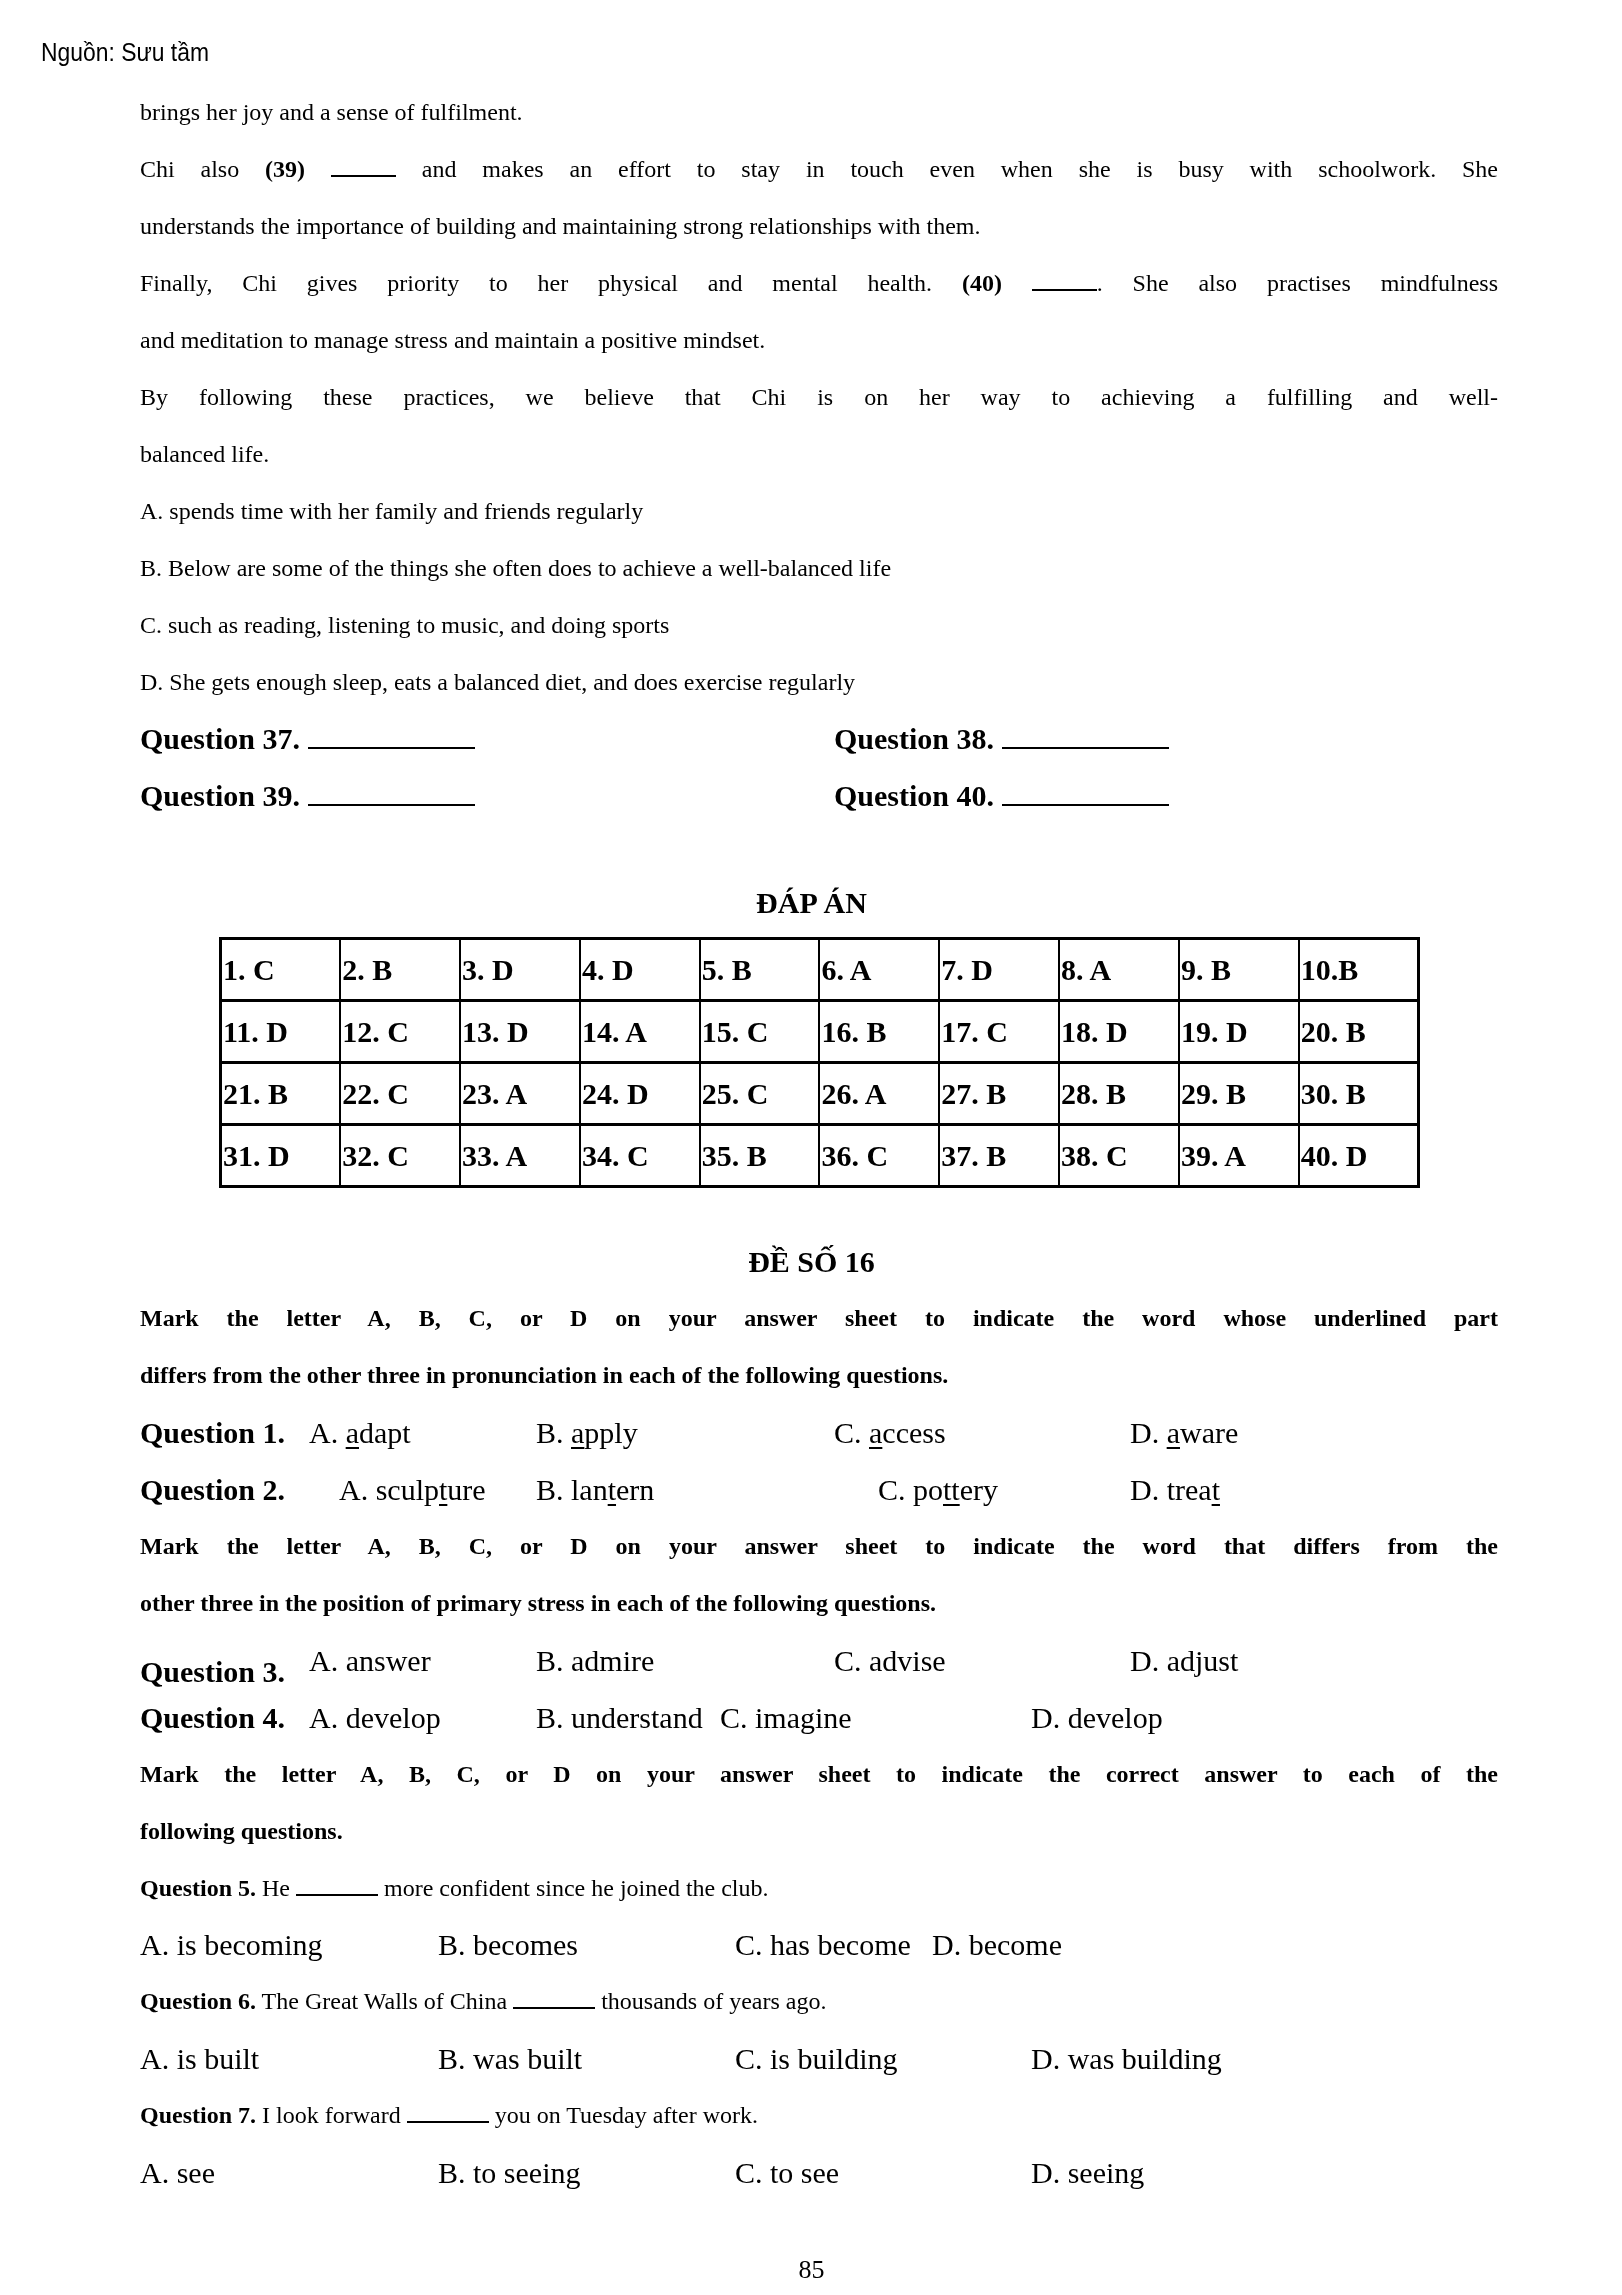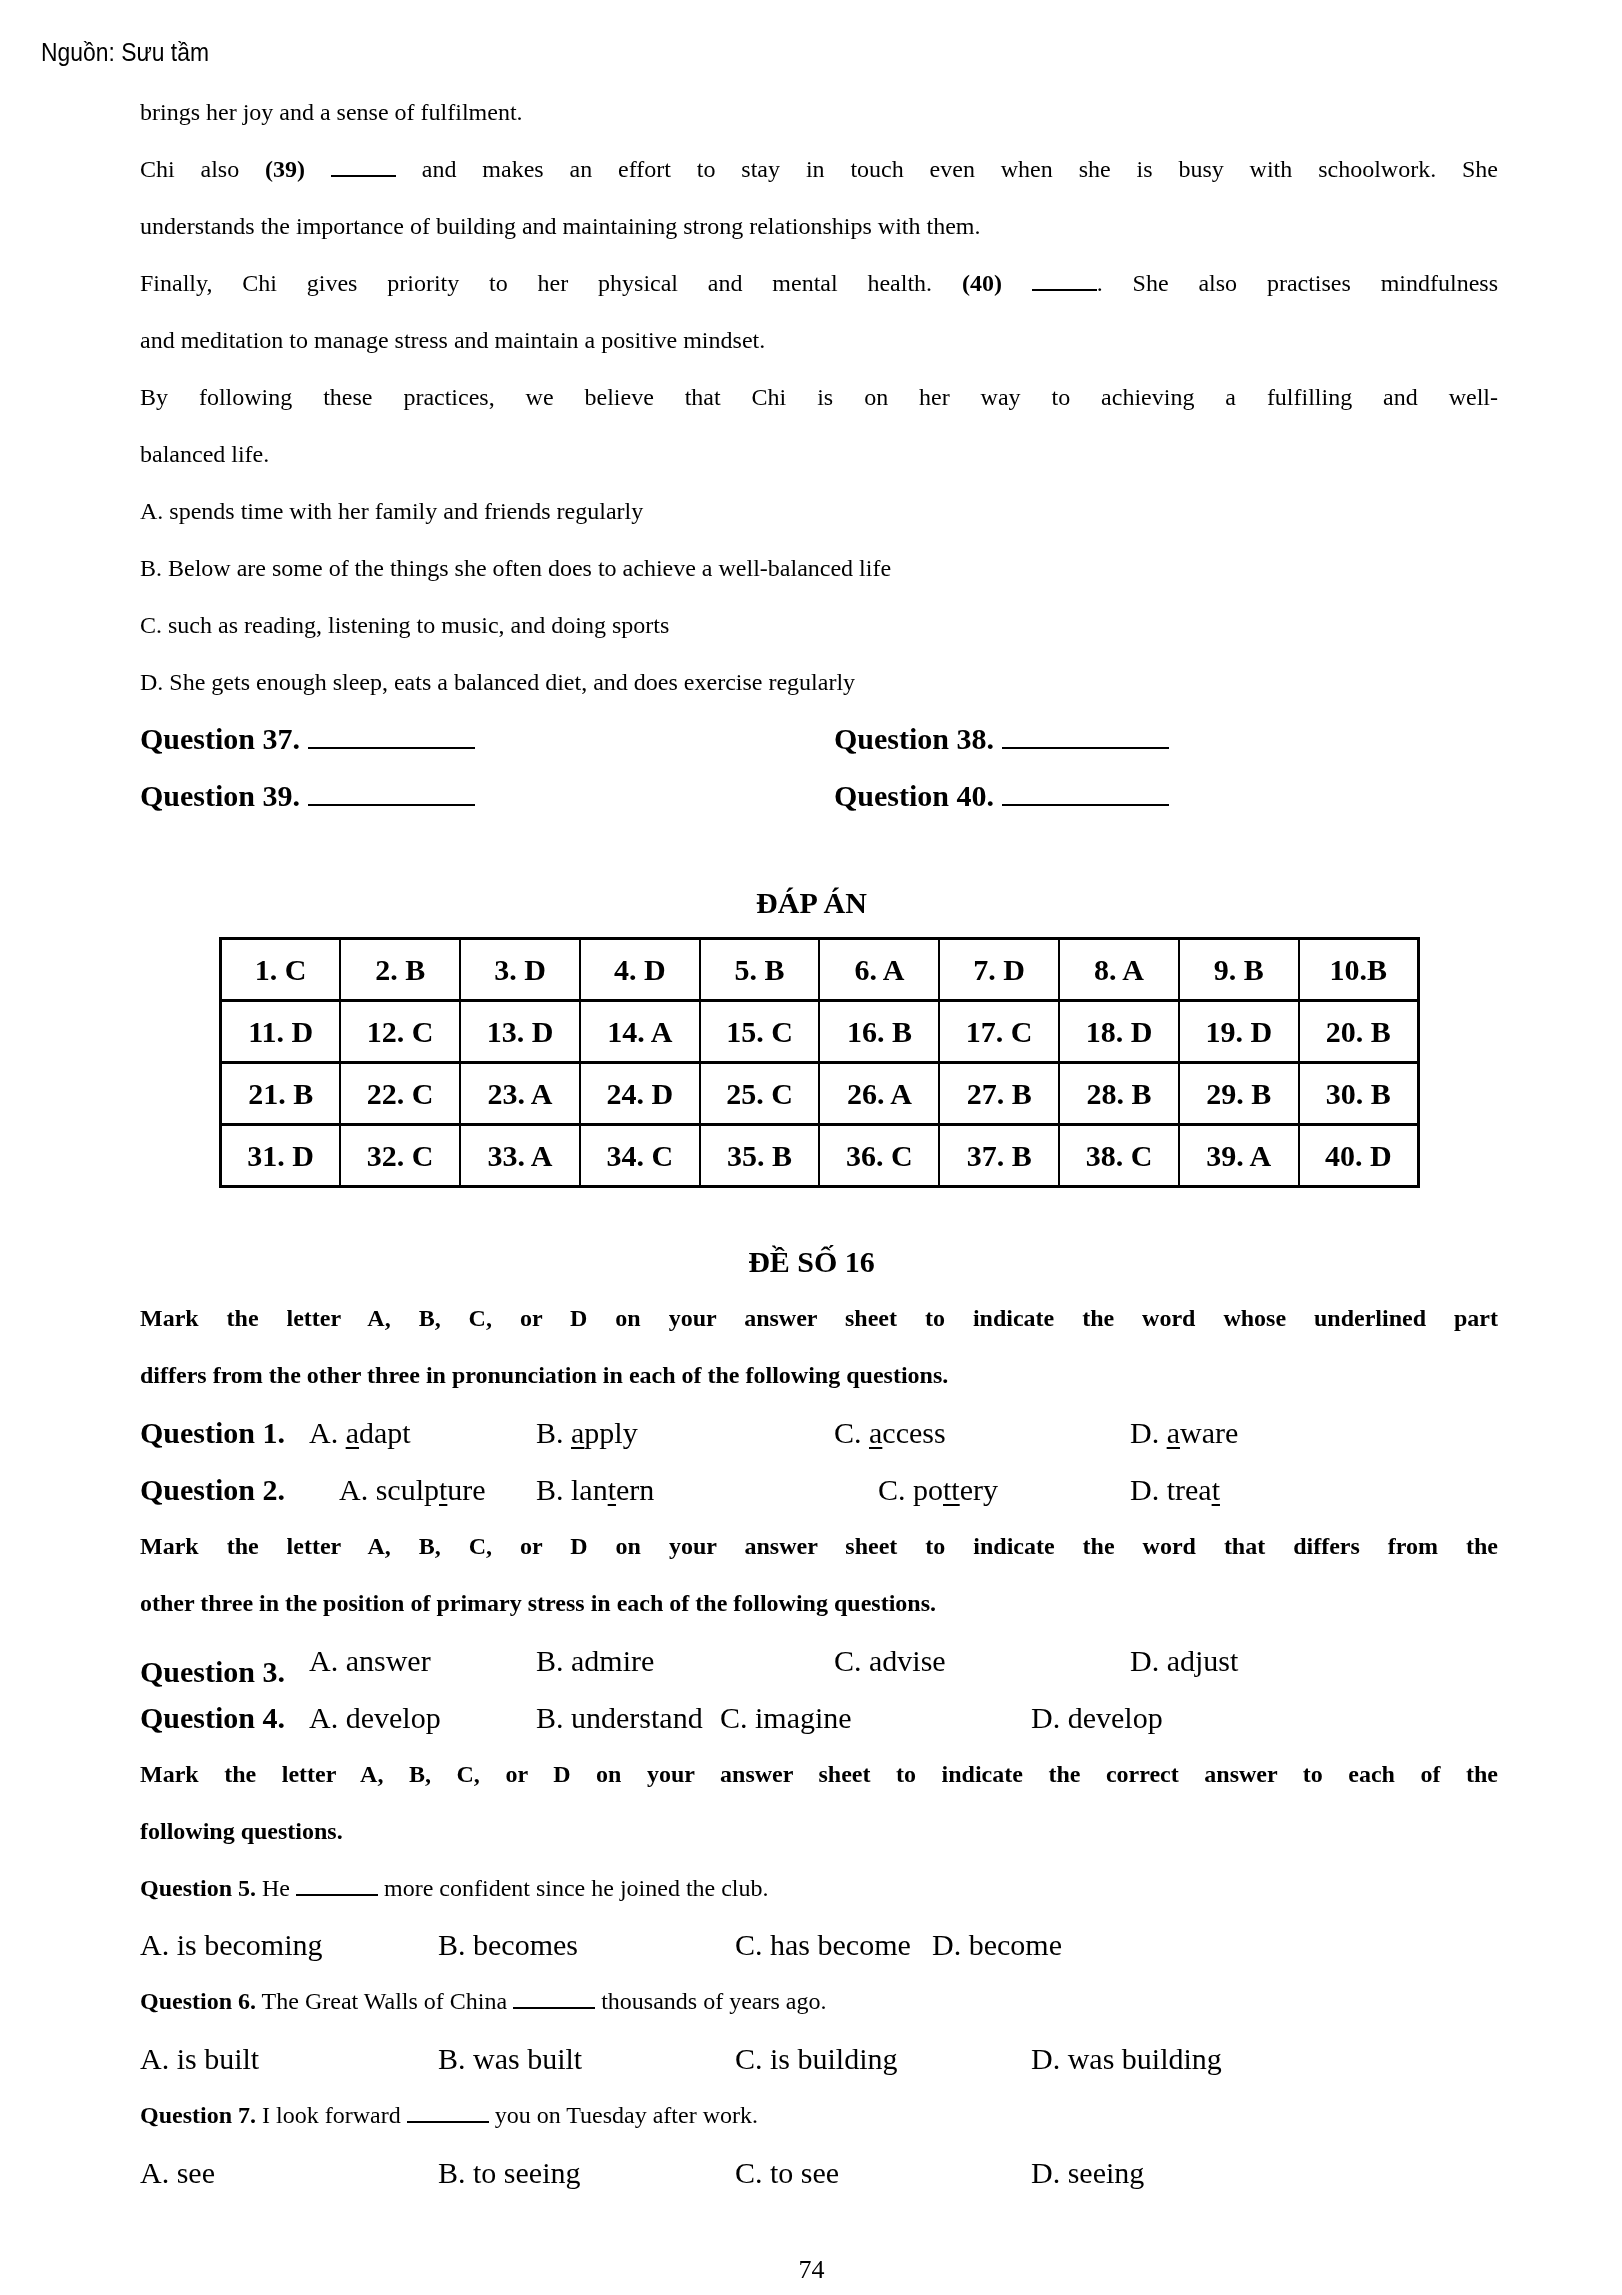--- a/index.html
+++ b/index.html
@@ -9,21 +9,21 @@
          font-size:26px; color:#000; transform:scaleX(0.88); transform-origin:left top; }
   .line { position:absolute; left:140px; width:1358px; font-size:24px; line-height:37px; white-space:nowrap; }
   .just { text-align:justify; text-align-last:justify; }
   .b { font-weight:bold; }
   .blank { display:inline-block; border-bottom:2.6px solid #000; height:22px; vertical-align:baseline; }
   .col { position:absolute; white-space:nowrap; font-size:30px; line-height:37px; }
   .u { text-decoration:underline; text-decoration-thickness:2px; text-underline-offset:3.9px; }
   .center { position:absolute; left:0; width:1623px; text-align:center; font-weight:bold; }
   table.ans { position:absolute; left:219px; top:937px; width:1201px; height:251px;
               border-collapse:collapse; border:3.3px solid #000; }
-  table.ans td { border:2px solid #000; text-align:center; font-weight:bold; font-size:30px; width:10%; }
+  table.ans td { border:2px solid #000; text-align:left; font-weight:bold; font-size:30px; width:10%; }
   table.ans tr { border-bottom:3.3px solid #000; }
   .pnum { position:absolute; top:2255px; left:0; width:1623px; text-align:center; font-size:26px; }
 </style>
 </head>
 <body>
 
 <div class="src">Nguồn: Sưu tầm</div>
 
 <div class="line" style="top:94px"><span>brings her joy and a sense of fulfilment.</span></div>
 <div class="line just" style="top:151px"><span>Chi also</span> <b>(39)</b> <span class="blank" style="width:65px"></span> <span>and makes an effort to stay in touch even when she is busy with schoolwork. She</span></div>
@@ -142,14 +142,14 @@
 <div class="col" style="left:438px;top:2040px">B. was built</div>
 <div class="col" style="left:735px;top:2040px">C. is building</div>
 <div class="col" style="left:1031px;top:2040px">D. was building</div>
 
 <div class="line" style="top:2097px"><b>Question 7.</b> <span>I look forward</span> <span class="blank" style="width:82px"></span> <span>you on Tuesday after work.</span></div>
 <div class="col" style="left:140px;top:2154px">A. see</div>
 <div class="col" style="left:438px;top:2154px">B. to seeing</div>
 <div class="col" style="left:735px;top:2154px">C. to see</div>
 <div class="col" style="left:1031px;top:2154px">D. seeing</div>
 
-<div class="pnum">74</div>
+<div class="pnum">85</div>
 
 
 </body></html>

